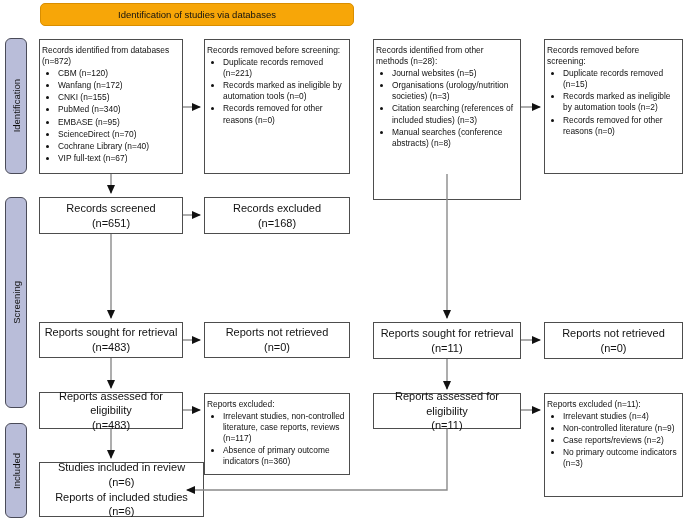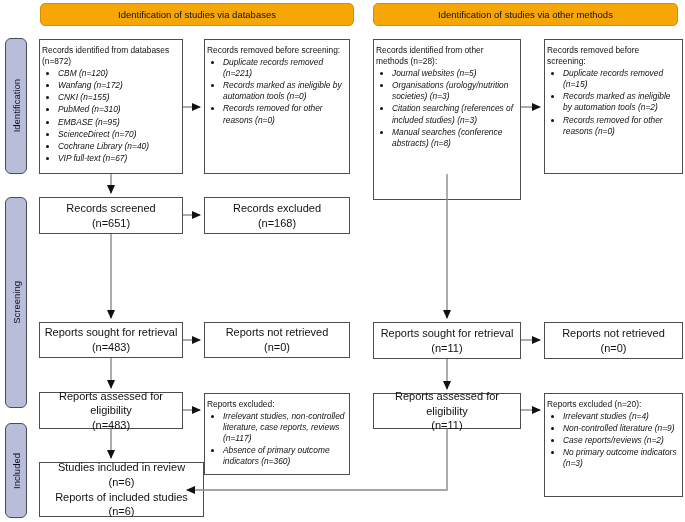--- a/index.html
+++ b/index.html
@@ -29,53 +29,50 @@
     font-size:9.5px;white-space:nowrap;
   }
   .box{
     position:absolute;background:#fff;border:1px solid var(--box-border);
     box-sizing:border-box;font-size:8.4px;line-height:1.32;
   }
   .box.bullets{padding:5px 4px 4px 2px;}
   .box.center{display:flex;align-items:center;justify-content:center;
     text-align:center;font-size:11px;}
   .center-text{white-space:pre-line;}
-  .box.bullets ul{margin:1px 0 0 0;padding-left:16px;list-style:disc;font-style:italic;}
+  .box.bullets ul{margin:1px 0 0 0;padding-left:16px;list-style:disc;}
   .box.bullets li{margin:0 0 1px 0;}
   #arrows{position:absolute;left:0;top:0;pointer-events:none;}
 </style>
 </head>
 <body>
 
 <div id="canvas">
 
   <div class="header-bar" style="left:40px;top:3px;width:314px;">
     <span>Identification of studies via databases</span>
-  </div>
-  <div class="header-bar" style="left:373px;top:3px;width:305px;">
-    <span>Identification of studies via other methods</span>
   </div>
 
   <div class="side-bar" style="top:38px;height:136px;">
     <span>Identification</span>
   </div>
   <div class="side-bar" style="top:197px;height:211px;">
     <span>Screening</span>
   </div>
   <div class="side-bar" style="top:423px;height:95px;">
     <span>Included</span>
   </div>
 
   <div class="box bullets" style="left:39px;top:39px;width:144px;height:135px;">
     <div>Records identified from databases (n=872)</div>
     <ul>
         <li>CBM (n=120)</li>
         <li>Wanfang (n=172)</li>
         <li>CNKI (n=155)</li>
-        <li>PubMed (n=310)</li>
+        <li>PubMed (n=340)</li>
         <li>EMBASE (n=95)</li>
         <li>ScienceDirect (n=70)</li>
         <li>Cochrane Library (n=40)</li>
         <li>VIP full-text (n=67)</li>
       </ul>
   </div>
   <div class="box bullets" style="left:204px;top:39px;width:146px;height:135px;">
     <div>Records removed before screening:</div>
     <ul>
         <li>Duplicate records removed (n=221)</li>
@@ -136,21 +133,21 @@
     <ul>
         <li>Irrelevant studies, non-controlled literature, case reports, reviews (n=117)</li>
         <li>Absence of primary outcome indicators (n=360)</li>
       </ul>
   </div>
   <div class="box center" style="left:373px;top:393px;width:148px;height:36px;">
     <div class="center-text">Reports assessed for eligibility
 (n=11)</div>
   </div>
   <div class="box bullets" style="left:544px;top:393px;width:139px;height:104px;">
-    <div>Reports excluded (n=20):</div>
+    <div>Reports excluded (n=11):</div>
     <ul>
         <li>Irrelevant studies (n=4)</li>
         <li>Non-controlled literature (n=9)</li>
         <li>Case reports/reviews (n=2)</li>
         <li>No primary outcome indicators (n=3)</li>
       </ul>
   </div>
 
   <div class="box center" style="left:39px;top:462px;width:165px;height:55px;">
     <div class="center-text">Studies included in review

